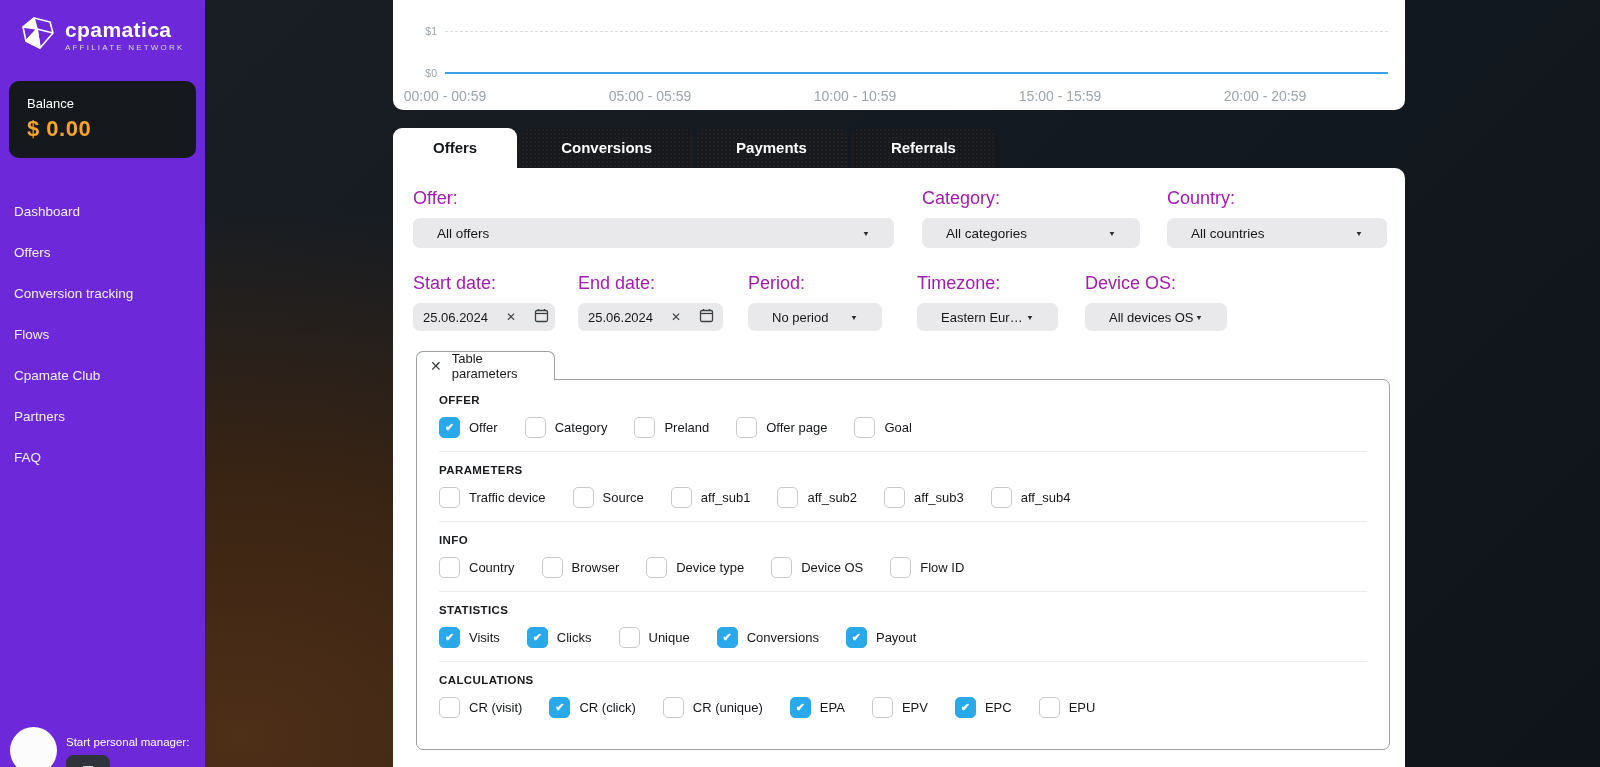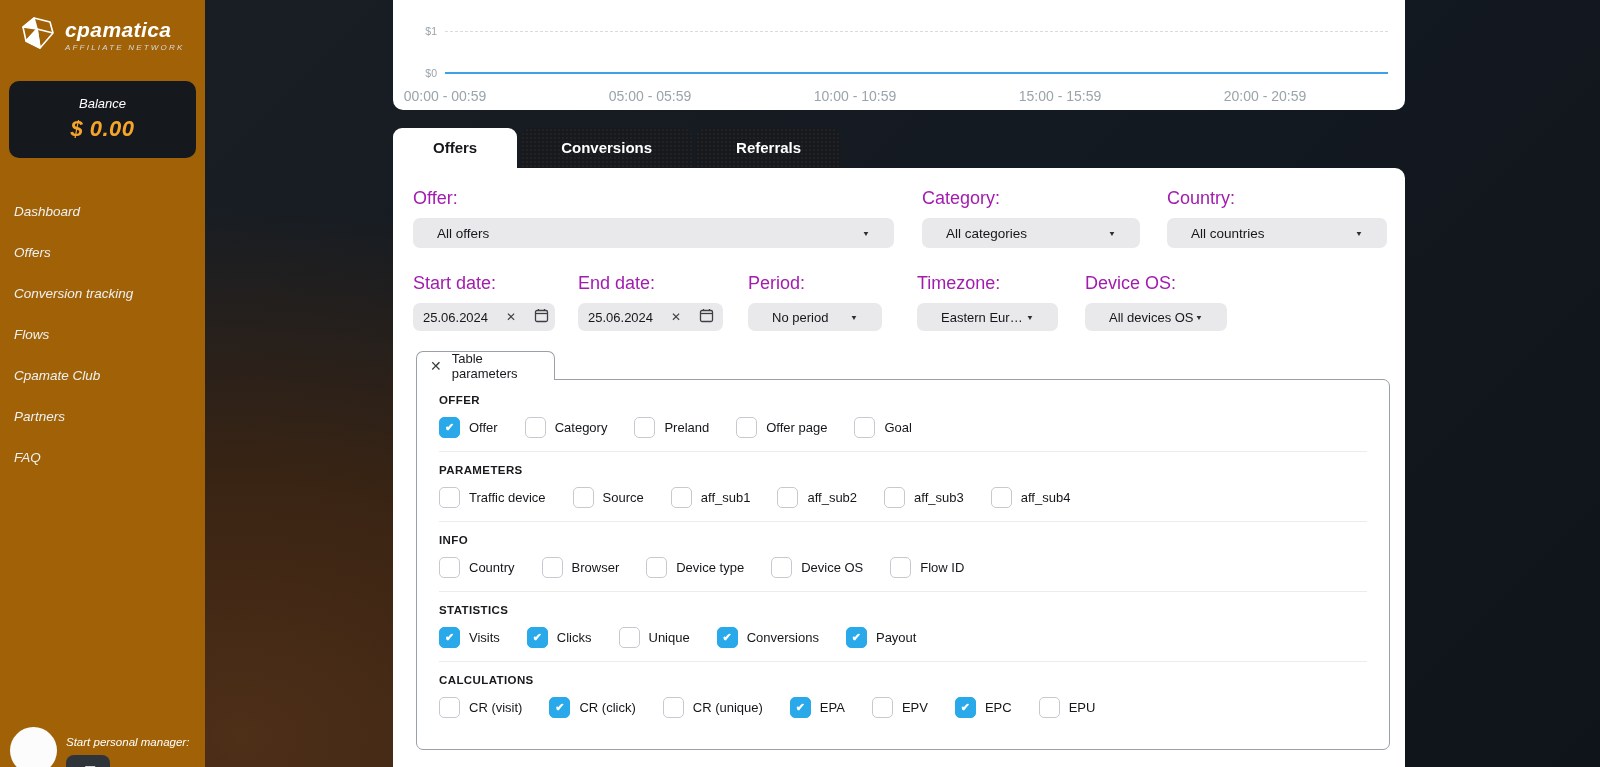--- a/index.html
+++ b/index.html
@@ -12,27 +12,27 @@
   .backdrop {
     position:absolute; inset:0;
     background:
       radial-gradient(1150px 780px at 15% 96%, #4e2f18 0%, #3a2413 32%, rgba(24,20,16,0) 68%),
       linear-gradient(135deg, #1a1f25 0%, #131920 55%, #0f141a 100%);
   }
 
   
   .sidebar {
     position:absolute; left:0; top:0; width:205px; height:100%;
-    background:#a16207; z-index:3; overflow:hidden;font-style:italic;
+    background:#6d28d9; z-index:3; overflow:hidden;
   }
   .logo-row { display:flex; align-items:center; gap:9px; padding:15px 0 0 20px; }
   .logo-text { display:flex; flex-direction:column; }
   .logo-title { font-size:21px; font-weight:bold; color:#fff; letter-spacing:.4px; line-height:22px; }
   .logo-sub { font-size:8px; color:#d4d8db; letter-spacing:2.2px; margin-top:2px; }
-  .balance-box { margin:26px 9px 0 9px; background:#15181c; border-radius:10px; padding:15px 18px 16px;text-align:center; }
+  .balance-box { margin:26px 9px 0 9px; background:#15181c; border-radius:10px; padding:15px 18px 16px; }
   .balance-label { color:#fff; font-size:13px; }
   .balance-amount { font-size:22px; font-weight:bold; margin-top:5px; color:var(--orange,#f7a528); letter-spacing:.5px; }
   .nav { margin-top:33px; }
   .nav-item { height:41px; line-height:41px; padding-left:14px; color:#eef1f3; font-size:13.5px; cursor:pointer; white-space:nowrap; }
   .nav-item.active {
     background:#3e444b;
     background-image:radial-gradient(rgba(255,255,255,.05) 1px, transparent 1px);
     background-size:4px 4px;
   }
   .manager { position:absolute; left:10px; bottom:-18px; display:flex; gap:9px; }
@@ -154,20 +154,21 @@
       <span class="xtick" style="left: 21.7391%;">05:00 - 05:59</span>
       <span class="xtick" style="left: 43.4783%;">10:00 - 10:59</span>
       <span class="xtick" style="left: 65.2174%;">15:00 - 15:59</span>
       <span class="xtick" style="left: 86.9565%;">20:00 - 20:59</span>
     </div>
 </section>
 
 <div class="tabs">
     <div class="tab active">Offers</div>
     <div class="tab">Conversions</div>
+    <div class="tab">Payments</div>
     <div class="tab">Referrals</div>
   </div>
 
 <section class="main-card">
 
   <div class="filters-row1">
     <div class="fg-offer">
       <div class="filter-label">Offer:</div>
       <div class="select">
         <span class="val">All offers</span>

